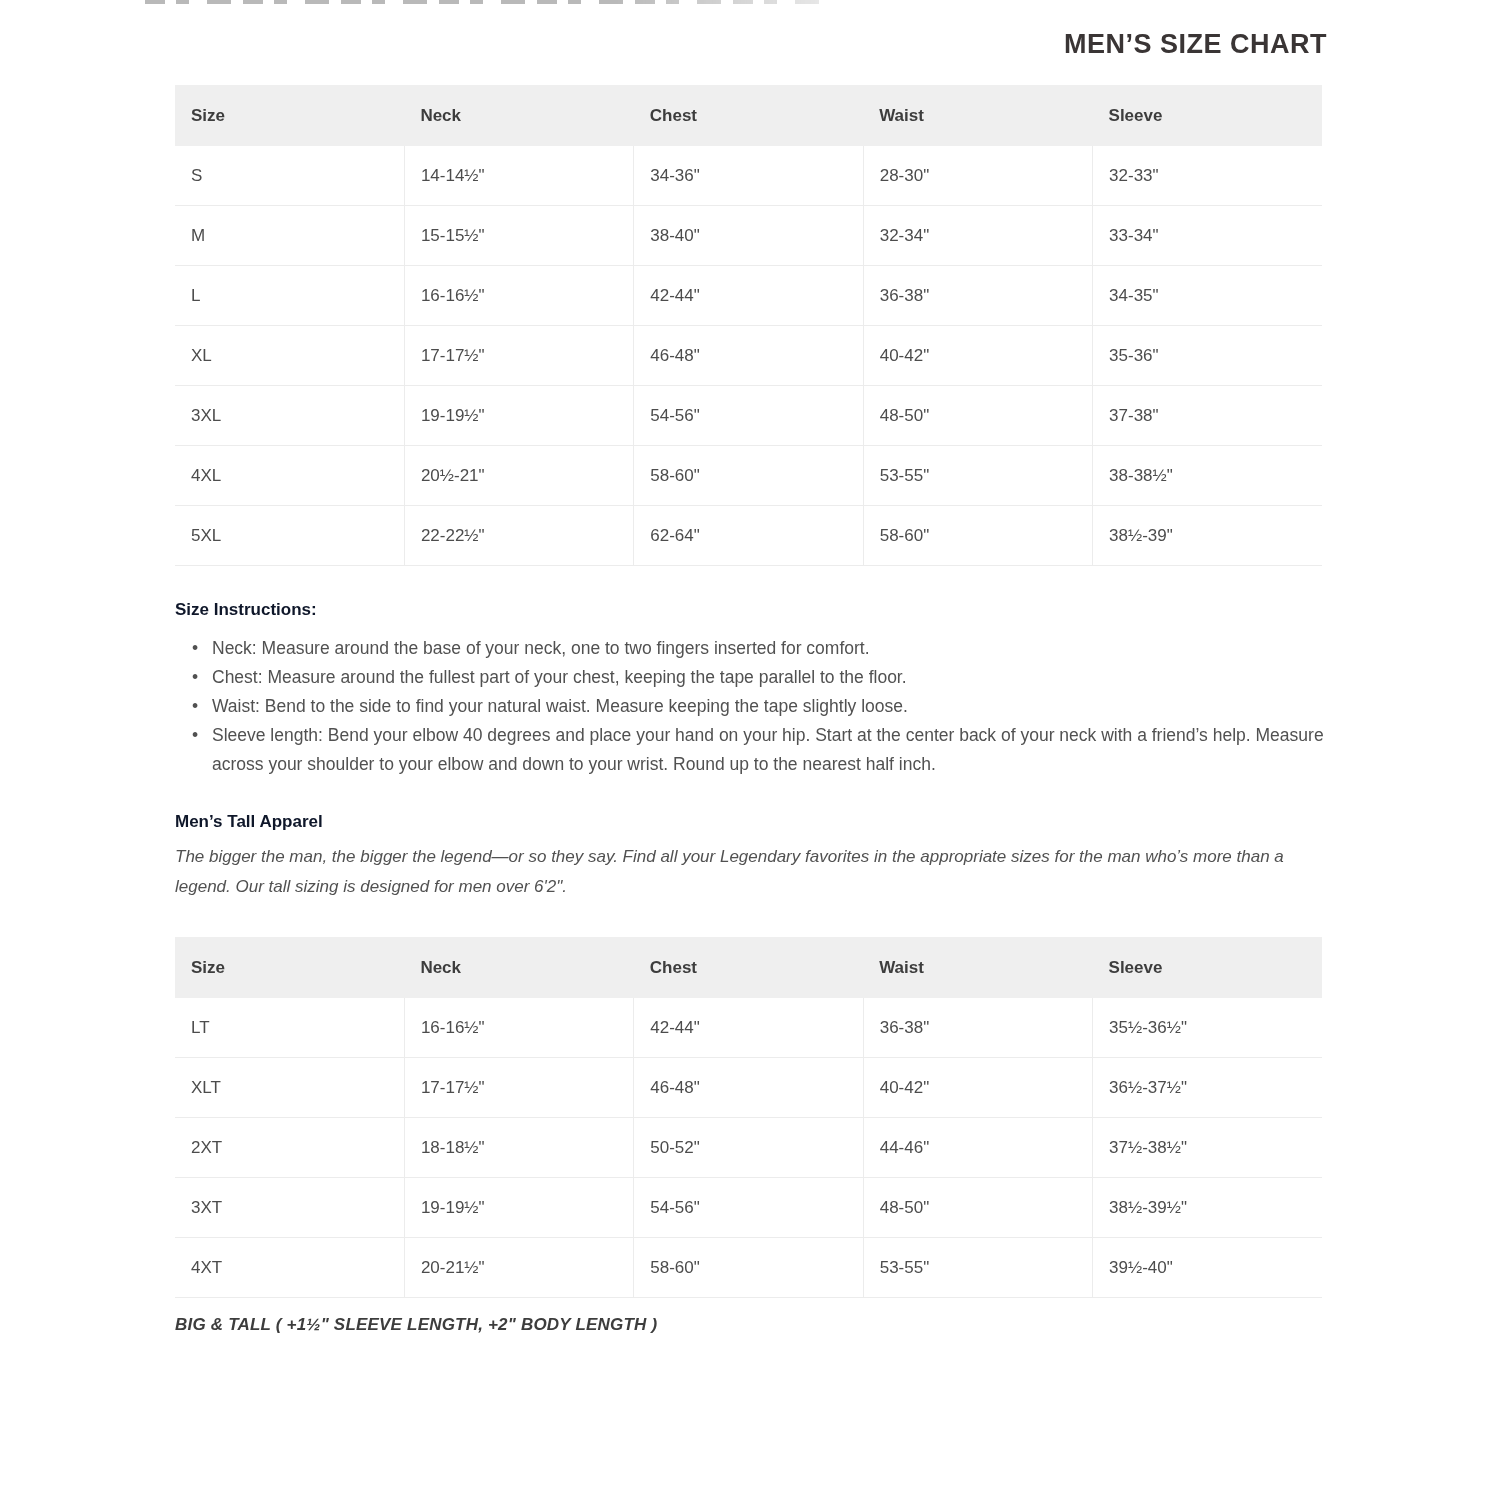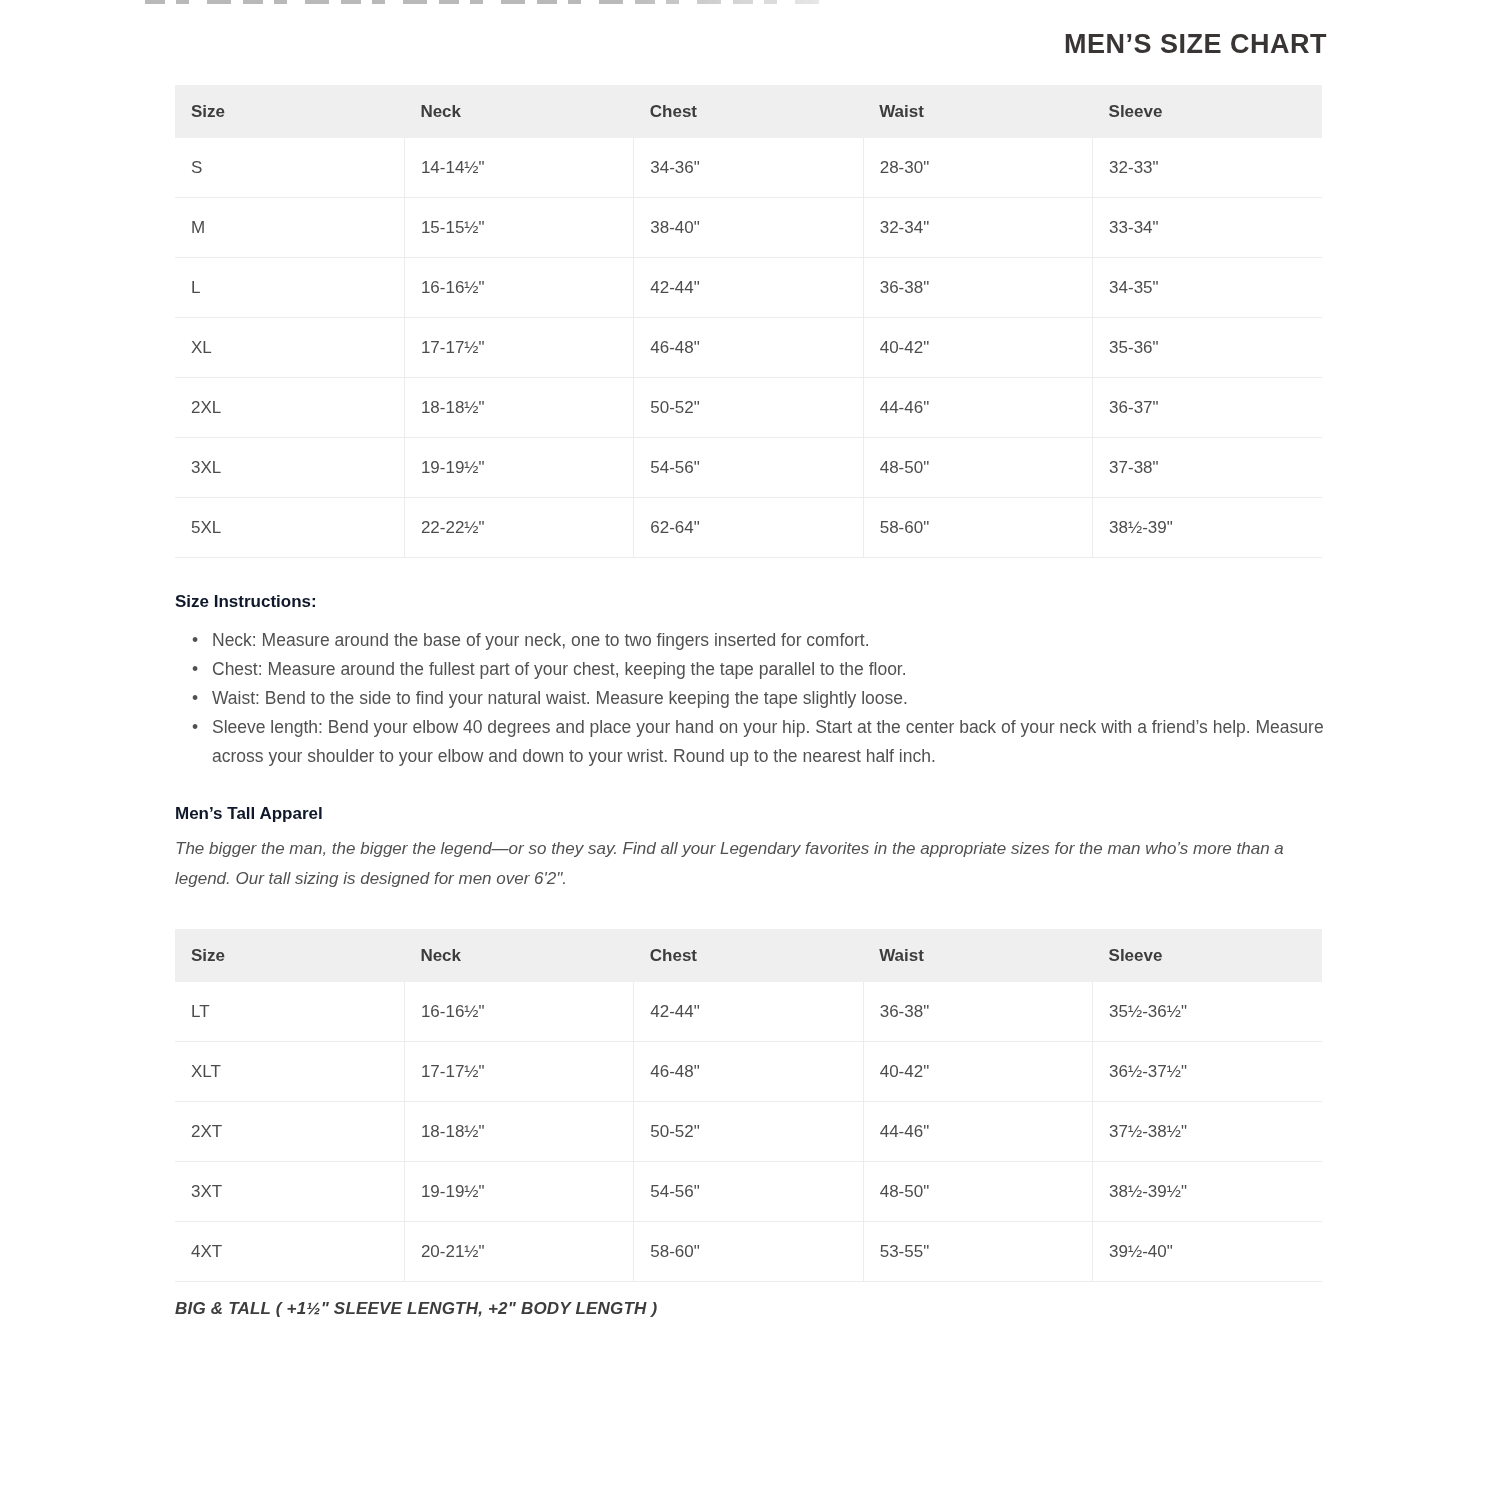--- a/index.html
+++ b/index.html
@@ -46,21 +46,21 @@
   }
   table.size-table {
     border-collapse: collapse;
     table-layout: fixed;
     width: 1147px;
   }
   table.size-table.first  { margin-top: 27px; }
   table.size-table.second { margin-top: 36px; }
   .size-table th {
     background: #efefef;
-    height: 53px;
+    height: 61px;
     text-align: left;
     vertical-align: middle;
     padding: 0 0 0 16px;
     font-size: 17px;
     font-weight: 700;
     color: #3d3d3d;
   }
   .size-table td {
     height: 59px;
     vertical-align: middle;
@@ -157,32 +157,32 @@
           <td>34-35"</td>
         </tr>
         <tr>
           <td>XL</td>
           <td>17-17½"</td>
           <td>46-48"</td>
           <td>40-42"</td>
           <td>35-36"</td>
         </tr>
         <tr>
-          <td>2XL</td>
-          <td>18-18½"</td>
-          <td>50-52"</td>
-          <td>44-46"</td>
-          <td>36-37"</td>
-        </tr>
-        <tr>
           <td>3XL</td>
           <td>19-19½"</td>
           <td>54-56"</td>
           <td>48-50"</td>
           <td>37-38"</td>
+        </tr>
+        <tr>
+          <td>4XL</td>
+          <td>20½-21"</td>
+          <td>58-60"</td>
+          <td>53-55"</td>
+          <td>38-38½"</td>
         </tr>
         <tr>
           <td>5XL</td>
           <td>22-22½"</td>
           <td>62-64"</td>
           <td>58-60"</td>
           <td>38½-39"</td>
         </tr>
       </tbody>
     </table>

